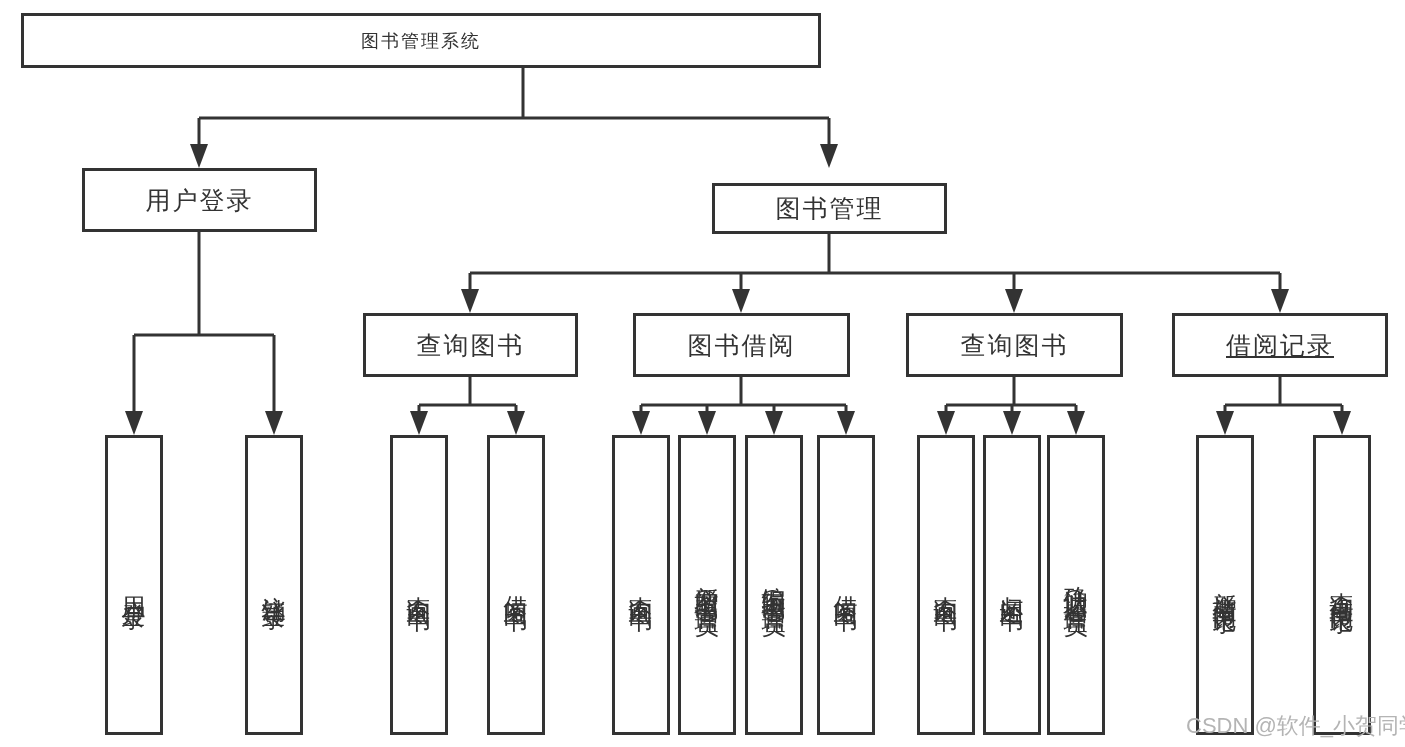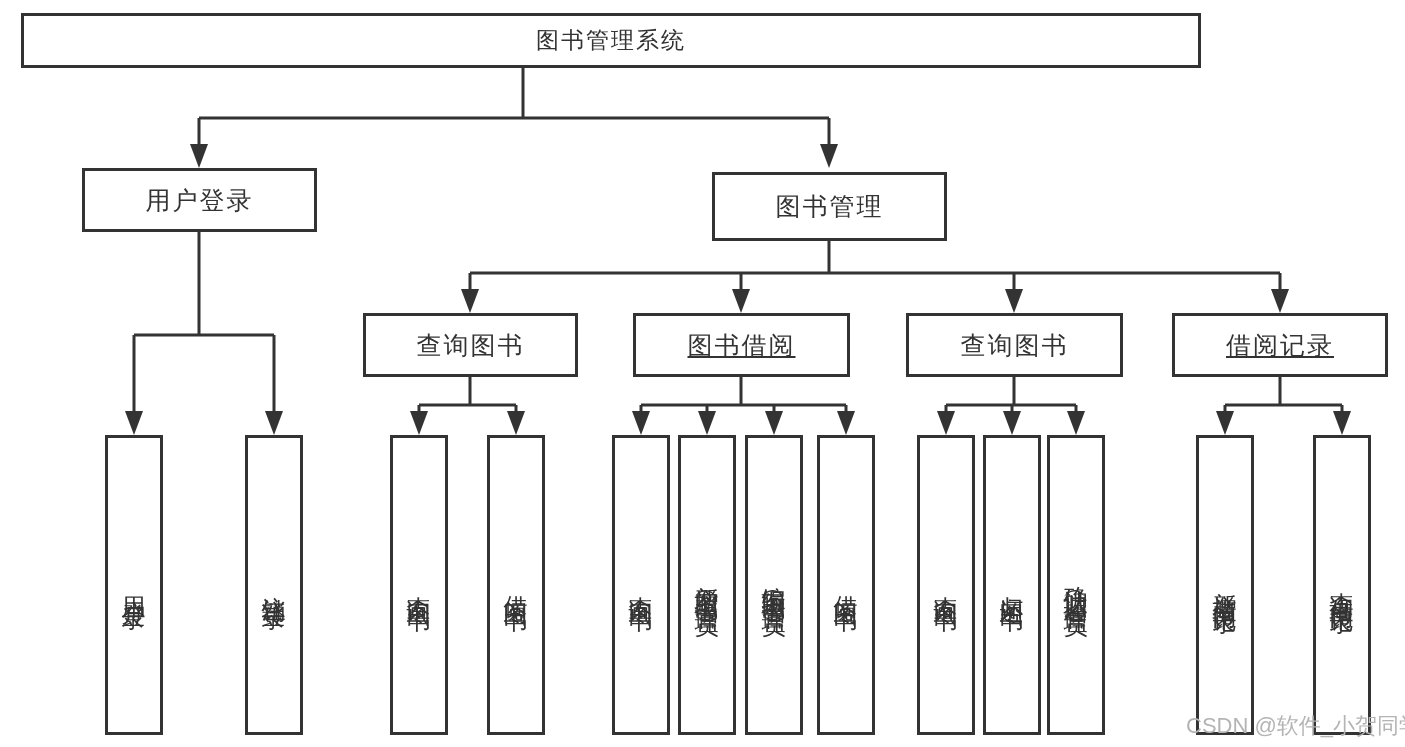--- a/index.html
+++ b/index.html
@@ -19,26 +19,26 @@
   .box {
     position: absolute;
     box-sizing: border-box;
     border: 3px solid #333333;
     background: #ffffff;
     color: #333333;
     display: flex;
     align-items: center;
     justify-content: center;
   }
-  .root-box   { left: 21px;  top: 13px;  width: 1180px; height: 55px; font-size: 23px; letter-spacing: 2px; }
+  .root-box   { left: 21px;  top: 13px;  width: 800px; height: 55px; font-size: 18px; letter-spacing: 2px; }
   .branch-box { font-size: 25px; letter-spacing: 2px; }
   .b-user    { left: 82px;   top: 168px; width: 235px; height: 64px; }
-  .b-mgmt    { left: 712px;  top: 172px; width: 235px; height: 69px; }
+  .b-mgmt    { left: 712px;  top: 183px; width: 235px; height: 51px; }
   .s-newbook { left: 363px;  top: 313px; width: 215px; height: 64px; }
-  .s-borrow  { left: 633px;  top: 313px; width: 217px; height: 64px; text-decoration: underline; }
+  .s-borrow  { left: 633px;  top: 313px; width: 217px; height: 64px; }
   .s-current { left: 906px;  top: 313px; width: 217px; height: 64px; }
   .s-record  { left: 1172px; top: 313px; width: 216px; height: 64px; text-decoration: underline; }
   .leaf {
     top: 435px;
     width: 58px;
     height: 300px;
   }
   .vtext {
     writing-mode: vertical-rl;
     text-orientation: mixed;

